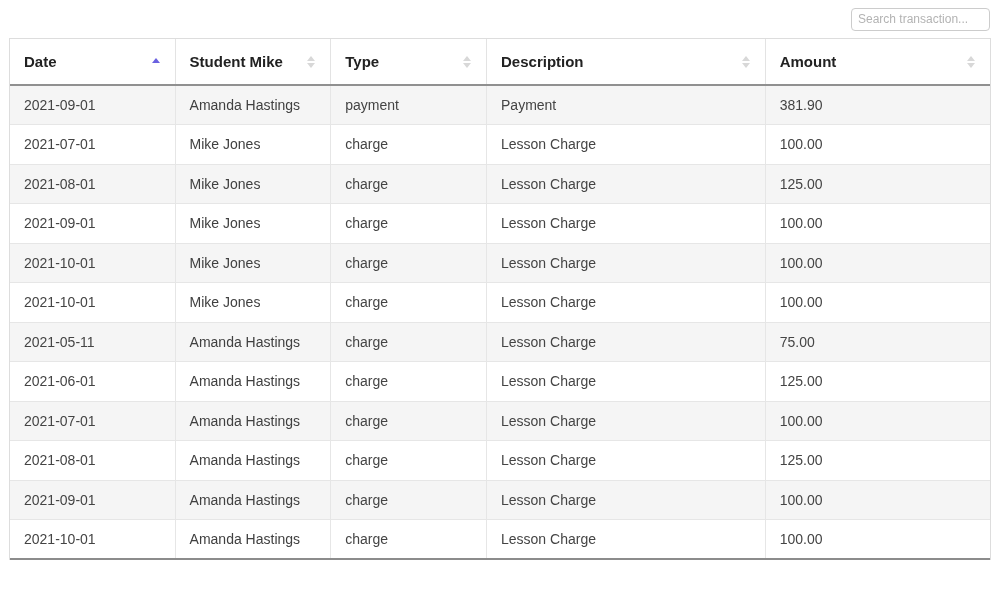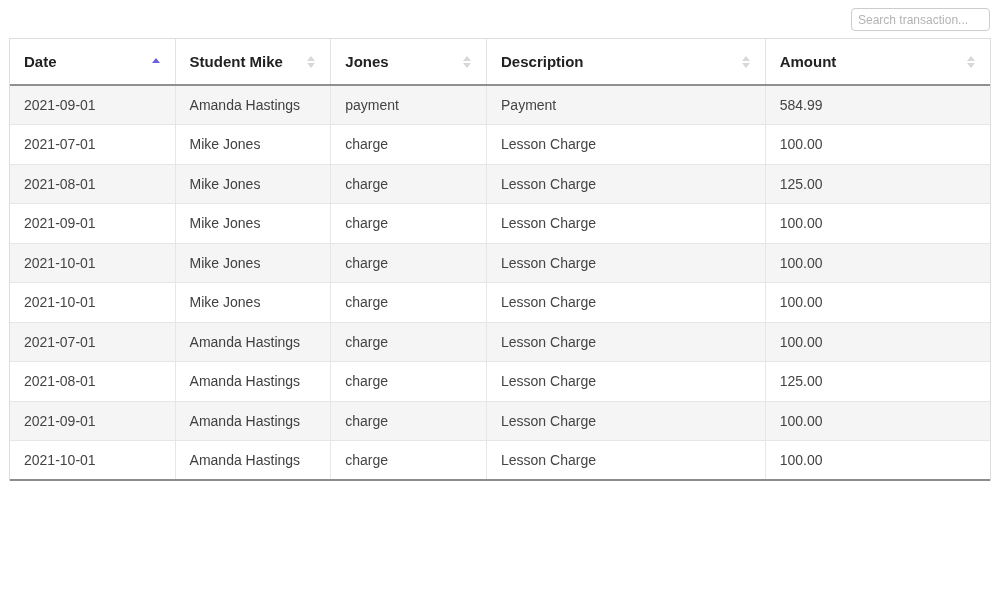--- a/index.html
+++ b/index.html
@@ -38,21 +38,21 @@
     box-sizing: border-box;
   }
   .search-input {
     width: 139px;
     height: 23px;
     box-sizing: border-box;
     border: 1px solid #cccccc;
     border-radius: 4px;
     padding: 0 6px;
     font-family: "Liberation Sans", sans-serif;
-    font-size: 16px;
+    font-size: 11px;
     color: #c2410c;
     background: #ffffff;
     outline: none;
   }
   .search-input::placeholder {
     color: #b3b3b3;
     font-size: 12px;
   }
 
   
@@ -188,21 +188,21 @@
             <div class="th-inner">
               <span>Student Mike</span>
               <span class="sort-icon">
                 <span class="tri-up"></span>
                   <span class="tri-down"></span>
               </span>
             </div>
           </th>
           <th>
             <div class="th-inner">
-              <span>Jones</span>
+              <span>Type</span>
               <span class="sort-icon">
                 <span class="tri-up"></span>
                   <span class="tri-down"></span>
               </span>
             </div>
           </th>
           <th>
             <div class="th-inner">
               <span>Description</span>
               <span class="sort-icon">
@@ -221,21 +221,21 @@
             </div>
           </th>
         </tr>
       </thead>
       <tbody id="tx-body">
           <tr>
             <td>2021-09-01</td>
             <td><a class="student-link">Amanda Hastings</a></td>
             <td>payment</td>
             <td>Payment</td>
-            <td>584.99</td>
+            <td>381.90</td>
           </tr>
           <tr>
             <td>2021-07-01</td>
             <td><a class="student-link">Mike Jones</a></td>
             <td>charge</td>
             <td>Lesson Charge</td>
             <td>100.00</td>
           </tr>
           <tr>
             <td>2021-08-01</td>
@@ -257,20 +257,34 @@
             <td>charge</td>
             <td>Lesson Charge</td>
             <td>100.00</td>
           </tr>
           <tr>
             <td>2021-10-01</td>
             <td><a class="student-link">Mike Jones</a></td>
             <td>charge</td>
             <td>Lesson Charge</td>
             <td>100.00</td>
+          </tr>
+          <tr>
+            <td>2021-05-11</td>
+            <td><a class="student-link">Amanda Hastings</a></td>
+            <td>charge</td>
+            <td>Lesson Charge</td>
+            <td>75.00</td>
+          </tr>
+          <tr>
+            <td>2021-06-01</td>
+            <td><a class="student-link">Amanda Hastings</a></td>
+            <td>charge</td>
+            <td>Lesson Charge</td>
+            <td>125.00</td>
           </tr>
           <tr>
             <td>2021-07-01</td>
             <td><a class="student-link">Amanda Hastings</a></td>
             <td>charge</td>
             <td>Lesson Charge</td>
             <td>100.00</td>
           </tr>
           <tr>
             <td>2021-08-01</td>

